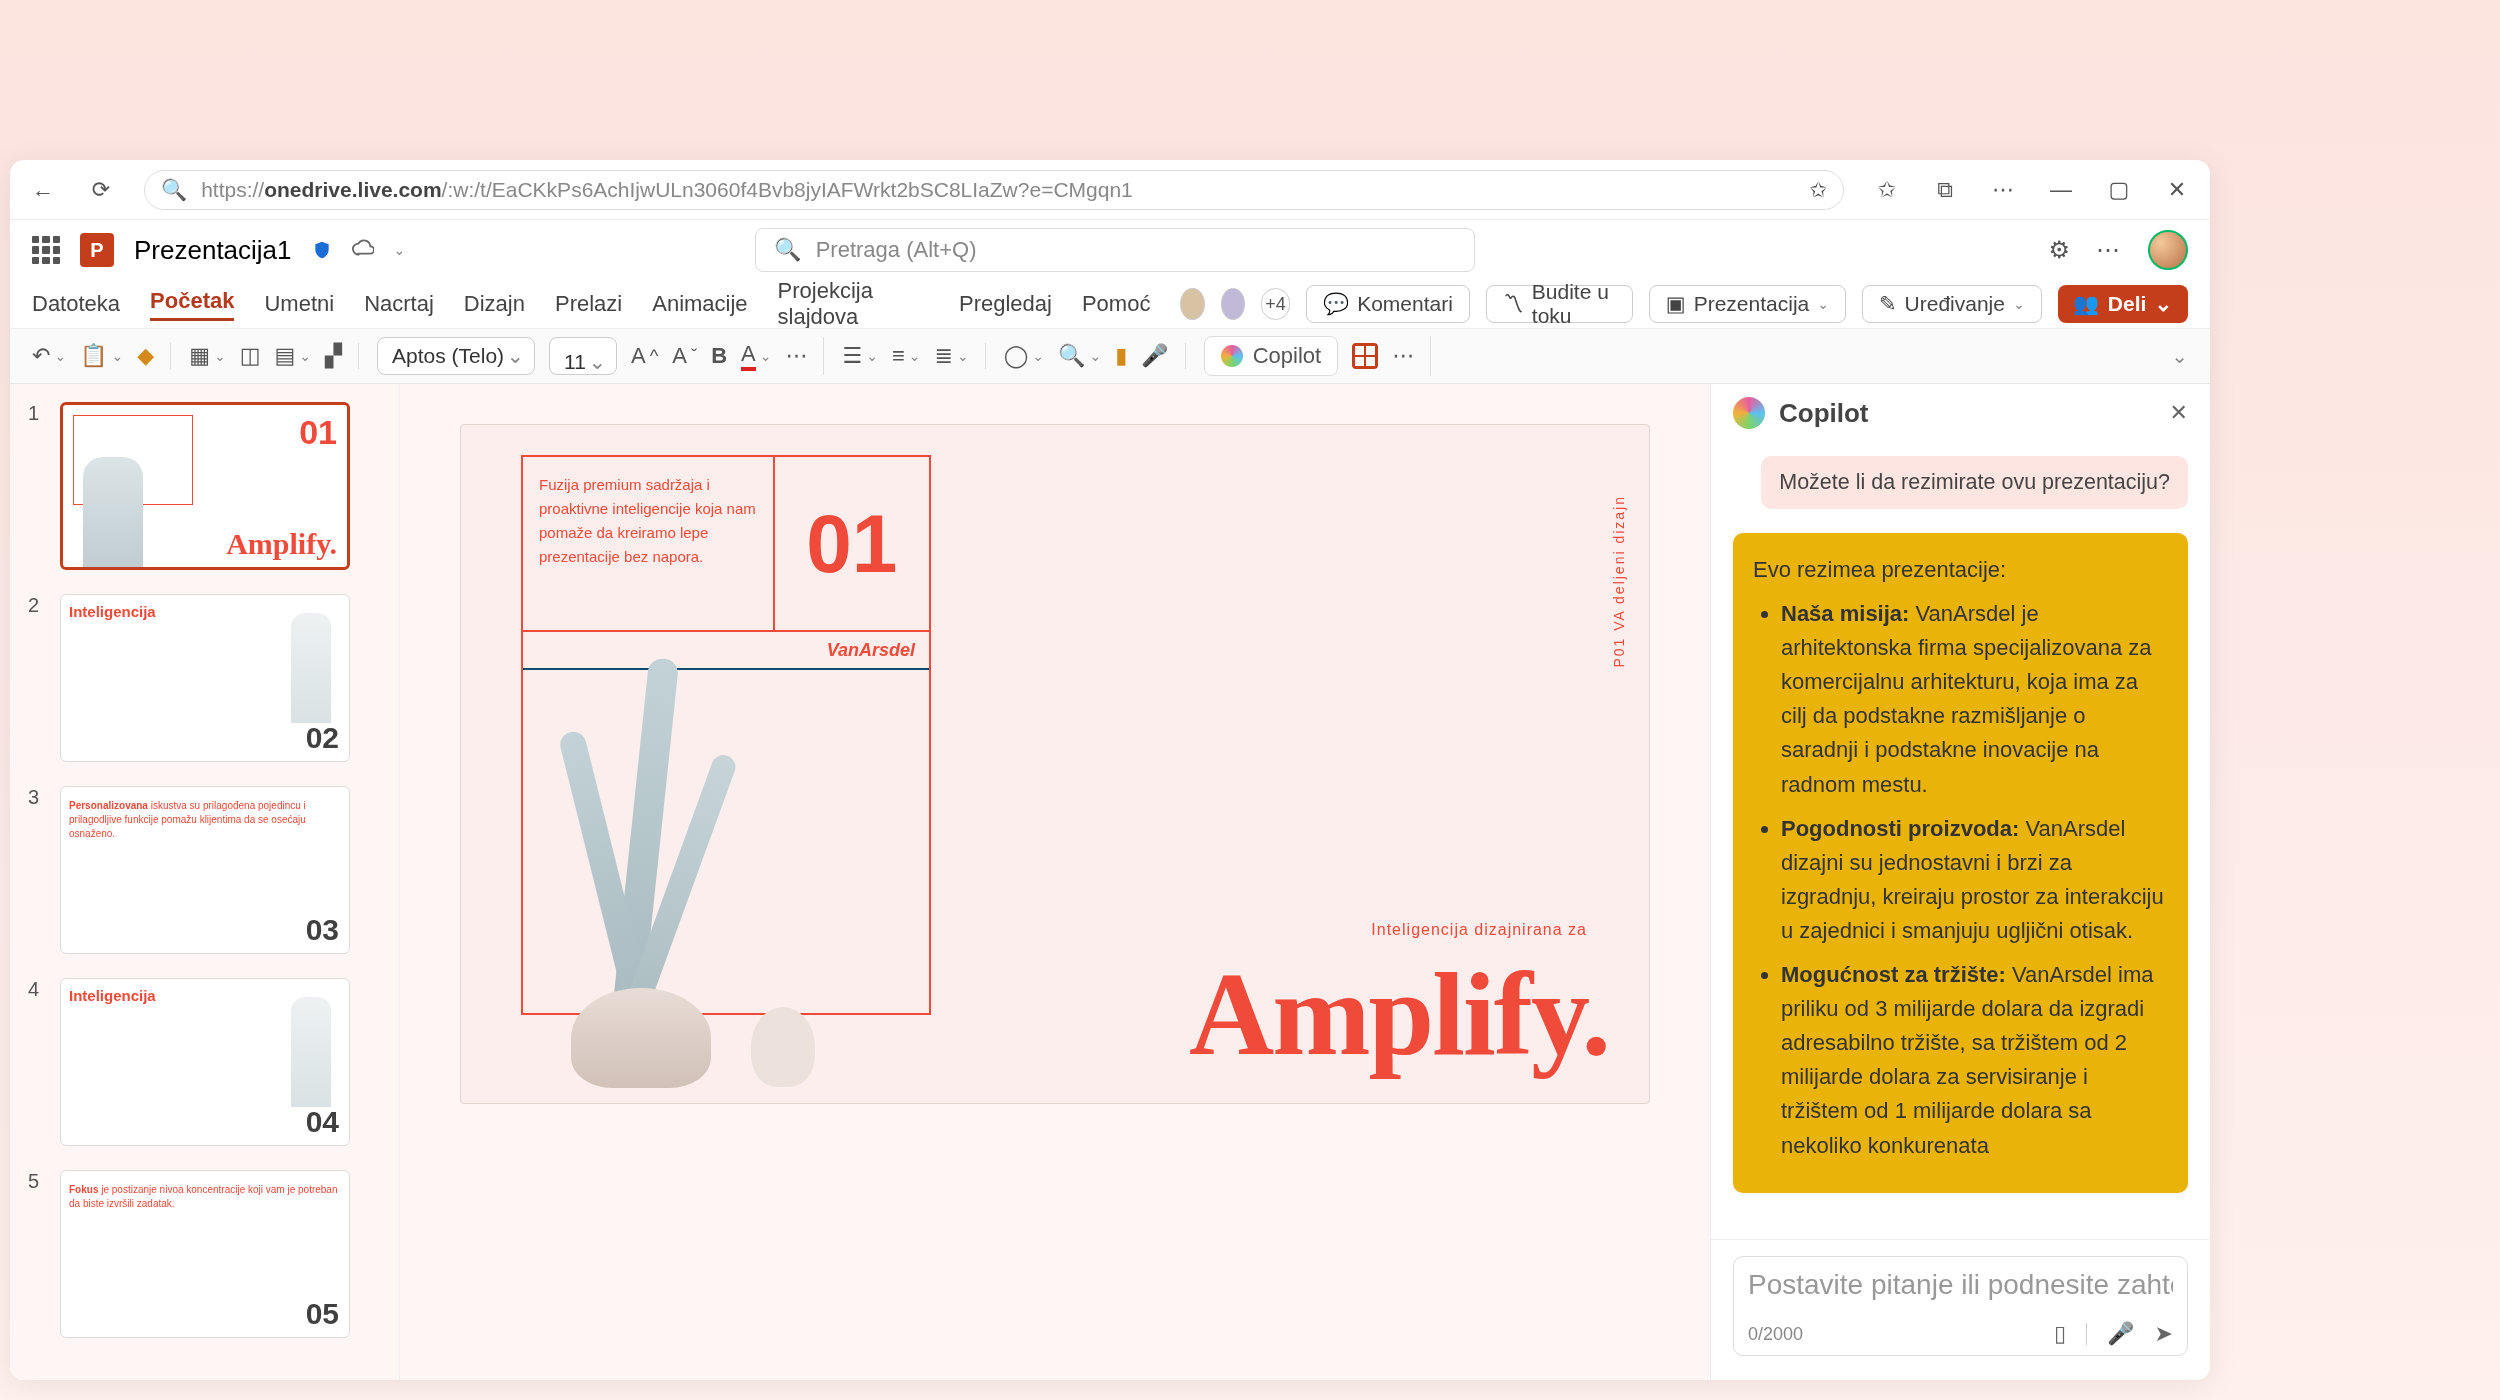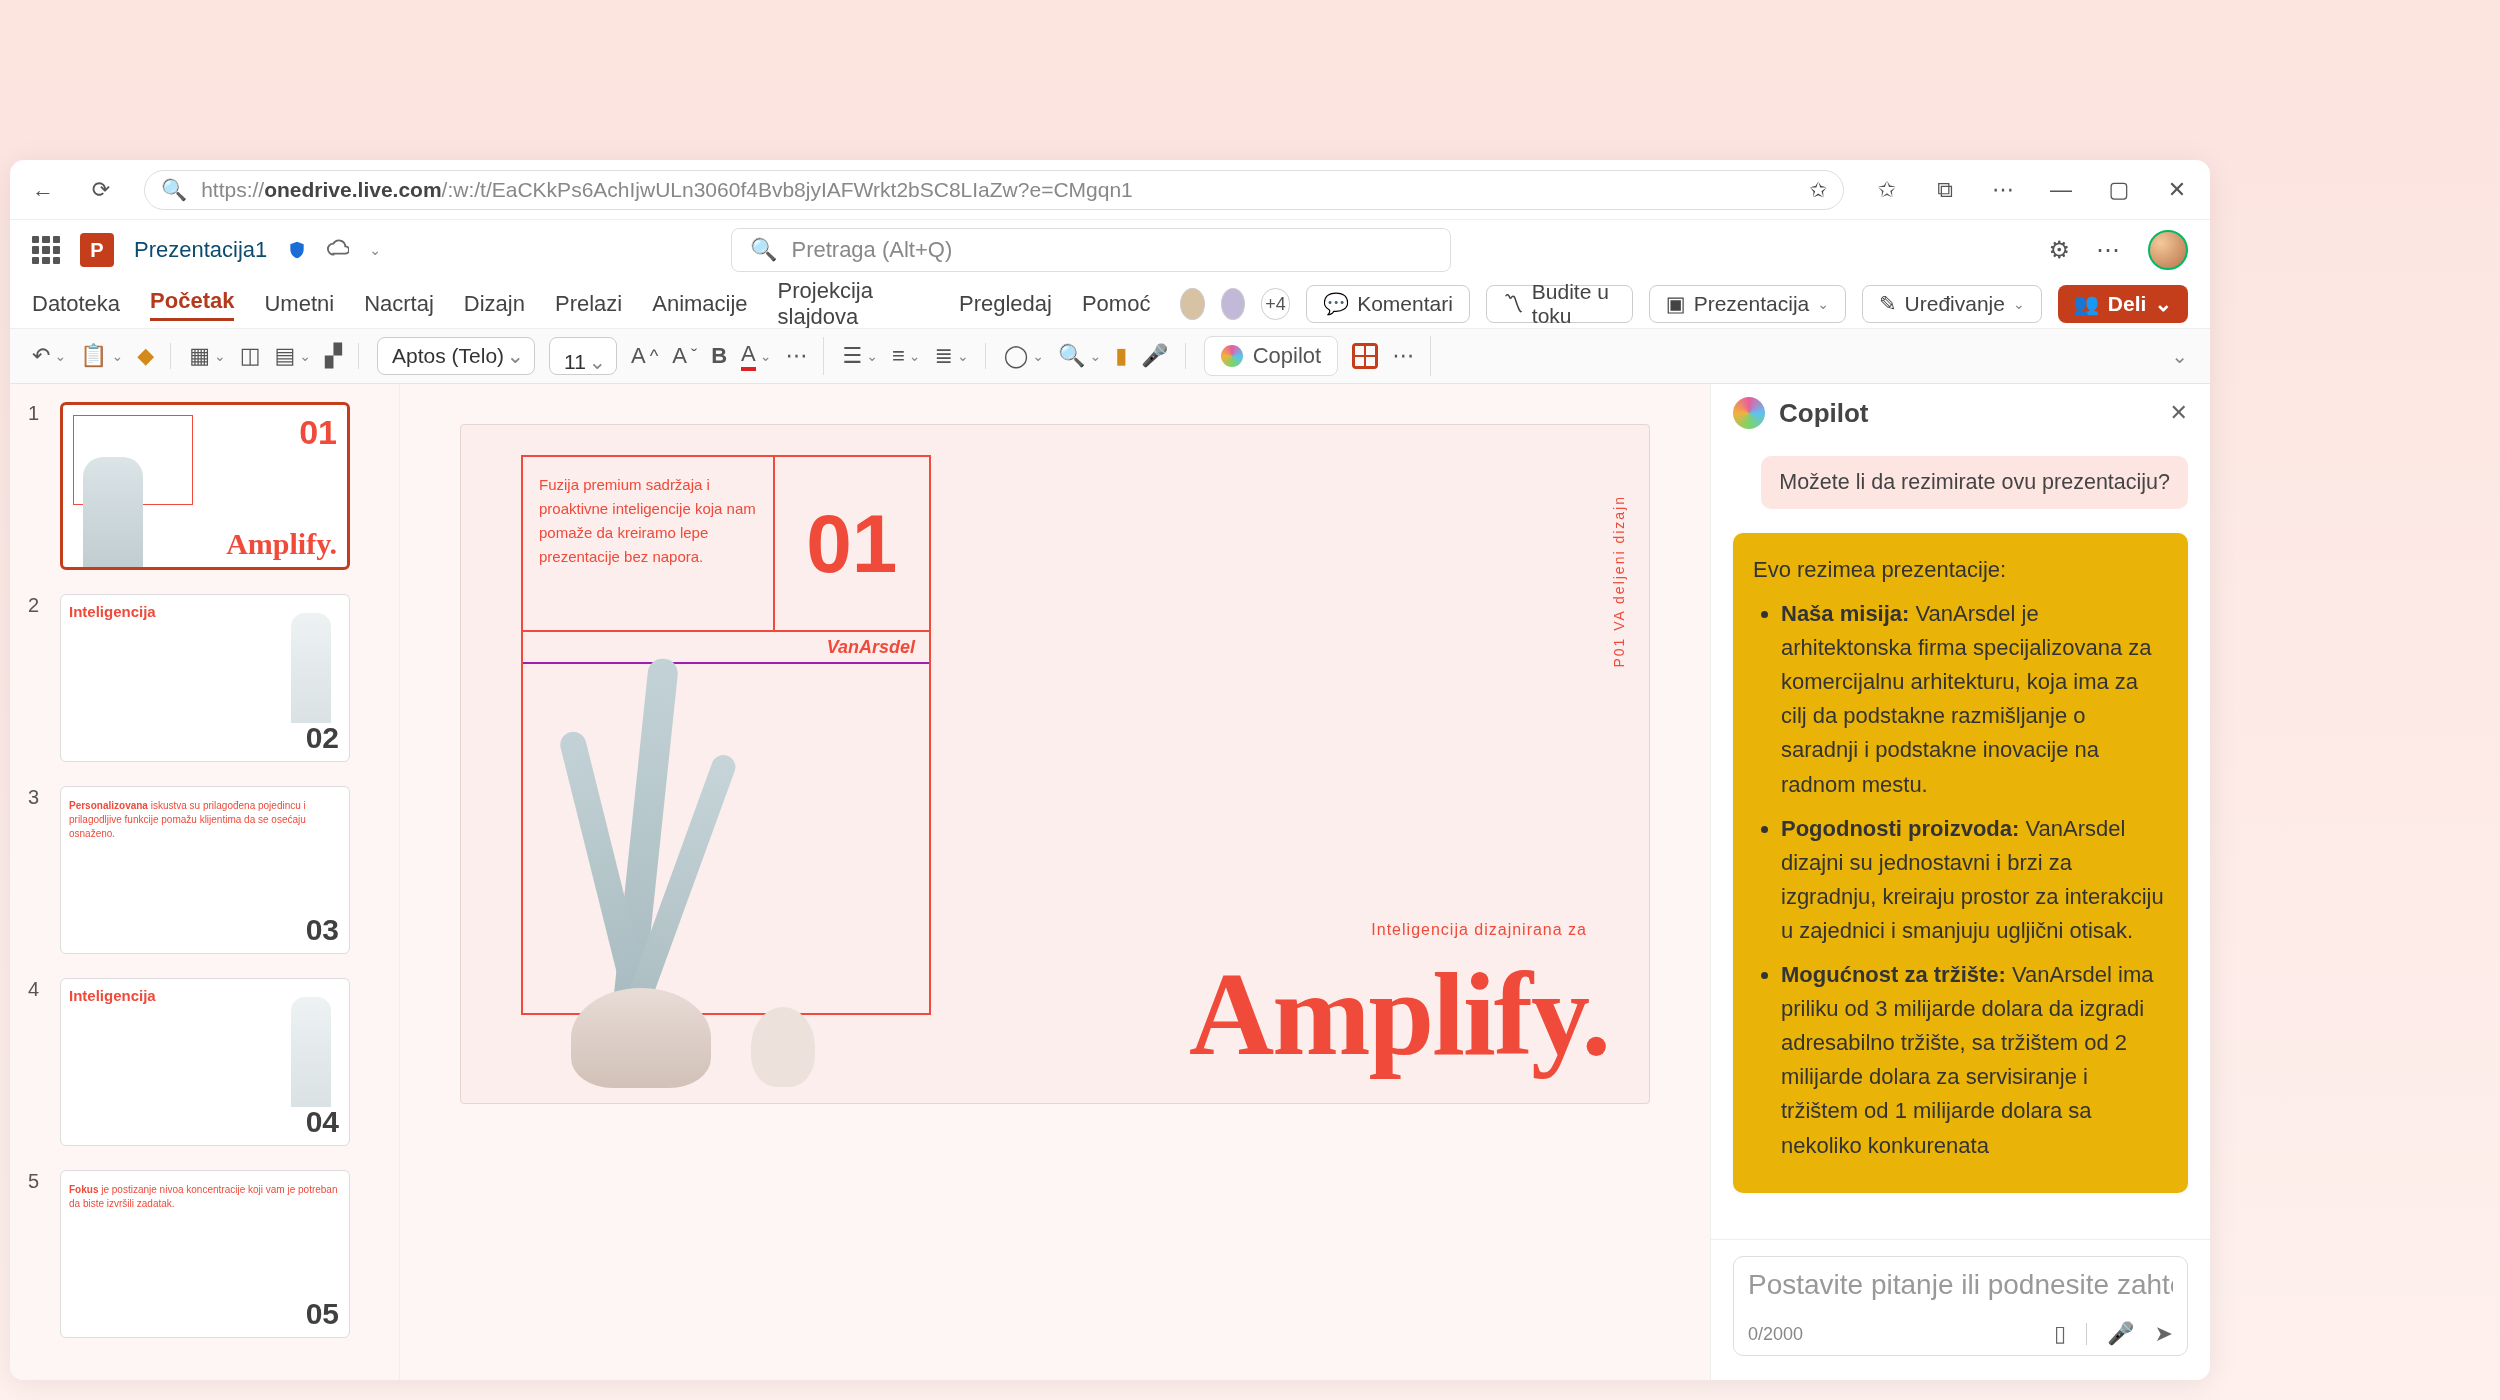--- a/index.html
+++ b/index.html
@@ -12,21 +12,21 @@
 .nav-btn { width: 30px; height: 30px; display: flex; align-items: center; justify-content: center; color: #555; font-size: 22px; }
 .addr-bar { flex: 1; height: 40px; border: 1px solid #ddd; border-radius: 20px; display: flex; align-items: center; padding: 0 16px; font-size: 21px; color: #444; gap: 14px; }
 .addr-bar .url-grey { color: #888; }
 .chrome-icon { width: 30px; height: 30px; display: flex; align-items: center; justify-content: center; color: #555; font-size: 22px; }
 
 
 .app-title-bar { height: 60px; display: flex; align-items: center; padding: 0 22px; gap: 20px; }
 .waffle { width: 28px; height: 28px; display: grid; grid-template-columns: repeat(3,1fr); grid-template-rows: repeat(3,1fr); gap: 3px; }
 .waffle span { background: #555; border-radius: 1px; }
 .pp-logo { width: 34px; height: 34px; background: #c43e1c; border-radius: 4px; display: flex; align-items: center; justify-content: center; color: #fff; font-weight: 700; font-size: 20px; }
-.doc-title { font-size: 22px; color: #0c4a6e; }
+.doc-title { font-size: 26px; color: #000000; }
 .shield-icon { color: #1a6dd6; width: 20px; height: 20px; }
 .sync-icon { color: #666; width: 22px; height: 22px; }
 .chev { color: #888; font-size: 14px; }
 .search-box { width: 720px; height: 44px; background: #fff; border: 1px solid #ddd; border-radius: 8px; display: flex; align-items: center; padding: 0 18px; gap: 14px; font-size: 22px; color: #888; margin-left: 330px; }
 .top-right { margin-left: auto; display: flex; align-items: center; gap: 26px; }
 .gear-icon { font-size: 24px; color: #555; }
 .dots-icon { font-size: 24px; color: #555; letter-spacing: 2px; }
 .avatar-me { width: 40px; height: 40px; border-radius: 50%; background: radial-gradient(circle at 30% 30%, #f4c99b, #b87248); border: 2px solid #0b6; }
 
 
@@ -71,21 +71,21 @@
 .thumb-box .mini-bignum { position: absolute; right: 10px; bottom: 6px; font-size: 30px; font-weight: 700; color: #404040; }
 .thumb-box .mini-plant-r { position: absolute; right: 18px; top: 18px; width: 40px; height: 110px; background: linear-gradient(#e6ecee, #c9d5d8); border-radius: 14px 14px 0 0; opacity: 0.7; }
 
 
 .canvas-pane { flex: 1; display: flex; align-items: flex-start; justify-content: center; padding: 40px 30px; }
 .slide-canvas { width: 1190px; height: 680px; background: #fbeeec; border: 1px solid #e5d5d1; border-radius: 4px; position: relative; }
 .cv-gridbox { position: absolute; left: 60px; top: 30px; width: 410px; height: 560px; border: 2px solid #ef4a3a; }
 .cv-gridbox .inner-top { height: 175px; border-bottom: 2px solid #ef4a3a; display: flex; }
 .cv-gridbox .inner-top .text-cell { width: 62%; border-right: 2px solid #ef4a3a; padding: 16px; font-size: 15px; color: #ef4a3a; line-height: 1.6; }
 .cv-gridbox .inner-top .num-cell { flex: 1; display: flex; align-items: center; justify-content: center; font-size: 82px; font-weight: 700; color: #ef4a3a; }
-.cv-gridbox .brand-row { height: 32px; border-bottom: 2px solid #a21caf; display: flex; justify-content: flex-end; align-items: center; padding-right: 14px; font-size: 18px; font-weight: 700; color: #ef4a3a; font-style: italic; }
+.cv-gridbox .brand-row { height: 38px; border-bottom: 2px solid #0c4a6e; display: flex; justify-content: flex-end; align-items: center; padding-right: 14px; font-size: 18px; font-weight: 700; color: #ef4a3a; font-style: italic; }
 .cv-plant { position: absolute; left: 60px; bottom: 15px; width: 260px; height: 450px; pointer-events: none; }
 .cv-plant .pot { position: absolute; bottom: 0; left: 50px; width: 140px; height: 100px; background: linear-gradient(#e8dcd6, #d1c1b8); border-radius: 50% 50% 30% 30%; }
 .cv-plant .stem { position: absolute; bottom: 80px; left: 110px; width: 30px; height: 350px; background: linear-gradient(#c3d2d6, #a8bbc0); border-radius: 14px; transform: rotate(6deg); }
 .cv-plant .stem2 { left: 70px; height: 280px; transform: rotate(-14deg); bottom: 80px; position: absolute; width: 26px; background: linear-gradient(#c3d2d6, #a8bbc0); border-radius: 14px; }
 .cv-plant .stem3 { left: 150px; height: 260px; transform: rotate(20deg); bottom: 80px; position: absolute; width: 24px; background: linear-gradient(#c7d5d9, #adbec3); border-radius: 14px; }
 .cv-vase { position: absolute; left: 290px; bottom: 16px; width: 64px; height: 80px; background: #ede1db; border-radius: 50% 50% 40% 40%; }
 .cv-bigword { position: absolute; right: 40px; bottom: 20px; font-family: Georgia, serif; font-weight: 700; font-size: 118px; color: #ef4a3a; letter-spacing: -2px; }
 .cv-smalltag { position: absolute; right: 62px; bottom: 164px; font-size: 16px; color: #ef4a3a; letter-spacing: 1px; }
 .cv-side-vert { position: absolute; right: 22px; top: 70px; font-size: 14px; color: #ef4a3a; writing-mode: vertical-rl; transform: rotate(180deg); letter-spacing: 2px; }
 

